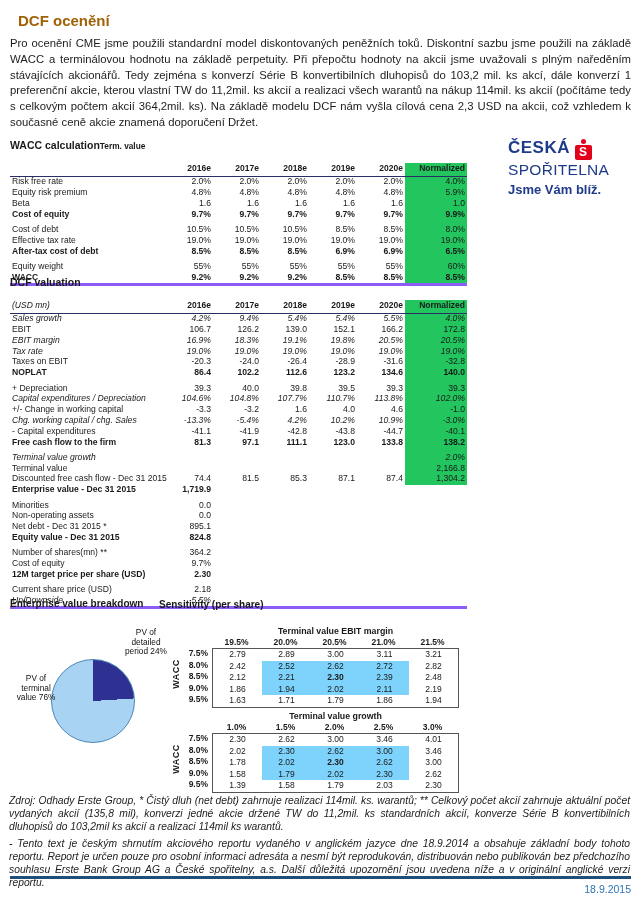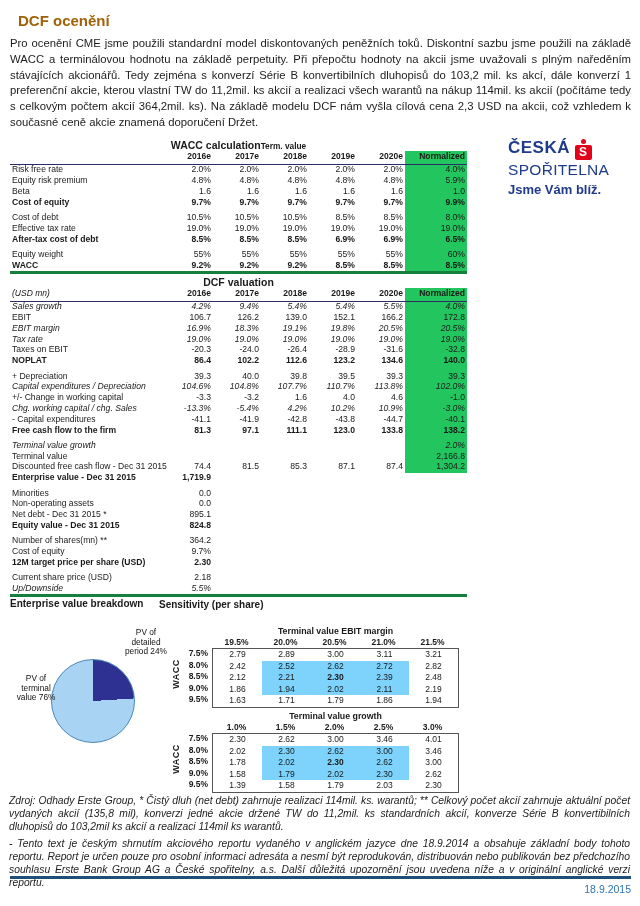--- a/index.html
+++ b/index.html
@@ -15,25 +15,25 @@
   .logo-word{font-size:17px;font-weight:bold;color:#1e3a8a;letter-spacing:.5px;line-height:17px;}
   .s-mark{display:inline-flex;flex-direction:column;align-items:center;width:18px;}
   .s-dot{width:5px;height:5px;border-radius:50%;background:#e2001a;margin-bottom:1px;}
   .s-box{width:17px;height:15px;background:#e2001a;color:#fff;font-weight:bold;font-size:12px;
          line-height:15px;text-align:center;border-radius:2px;}
   .logo-word2{font-size:15.5px;font-weight:normal;color:#1e3a8a;letter-spacing:.3px;margin-top:1px;}
   .logo-tag{font-size:13px;font-weight:bold;color:#1e3a8a;margin-top:3px;}
   
   .fin{position:absolute;left:10px;width:457px;}
   .wacc{top:139px;} .dcf{top:276px;}
-  .fin-head{display:flex;justify-content:center;align-items:flex-end;}
+  .fin-head{display:flex;justify-content:flex-start;align-items:flex-end;}
   .fin-title{font-weight:bold;font-size:10.5px;}
   .term-note{font-size:8.3px;font-weight:bold;}
-  table.fin-table{border-collapse:collapse;table-layout:fixed;width:457px;margin-top:0;
-                  border-bottom:3px solid #15803d;}
+  table.fin-table{border-collapse:collapse;table-layout:fixed;width:457px;margin-top:12px;
+                  border-bottom:3px solid #8b5cf6;}
   table.fin-table thead td{font-weight:bold;font-size:8.5px;text-align:right;padding:1px 2px 2px;
                   border-bottom:1.5px solid #2c2c66;}
   table.fin-table thead td.lbl{text-align:left;}
   table.fin-table thead td.unit{font-weight:normal;font-style:italic;}
   table.fin-table td{font-size:8.6px;line-height:9.8px;}
   table.fin-table tbody td{padding:0.5px 2px;}
   table.fin-table .lbl{text-align:left;white-space:nowrap;overflow:visible;}
   table.fin-table .val{text-align:right;}
   table.fin-table tr.bold td{font-weight:bold;}
   table.fin-table tr.italic td{font-style:italic;}

